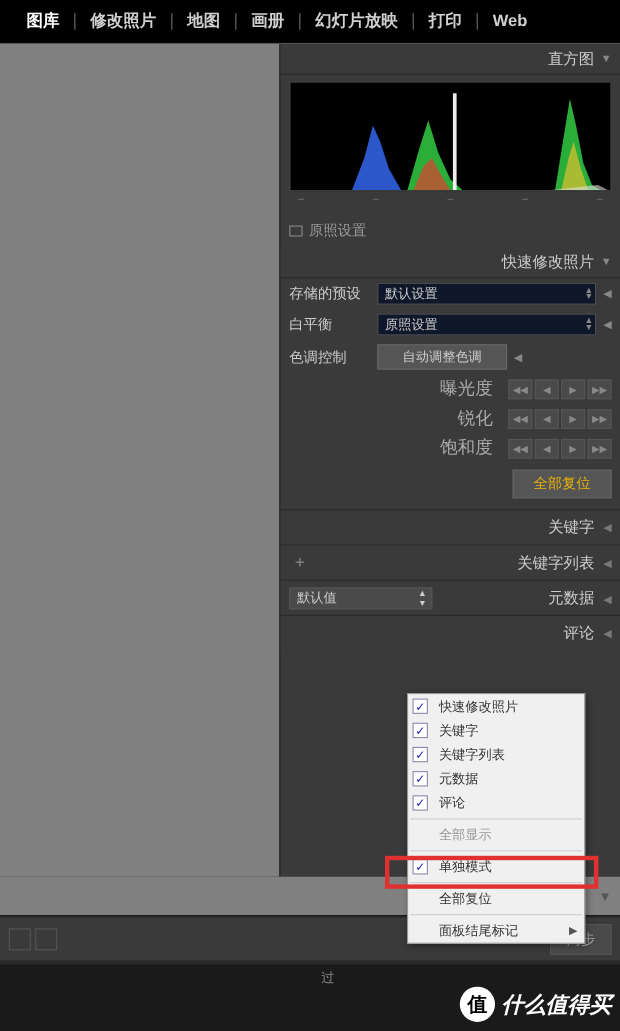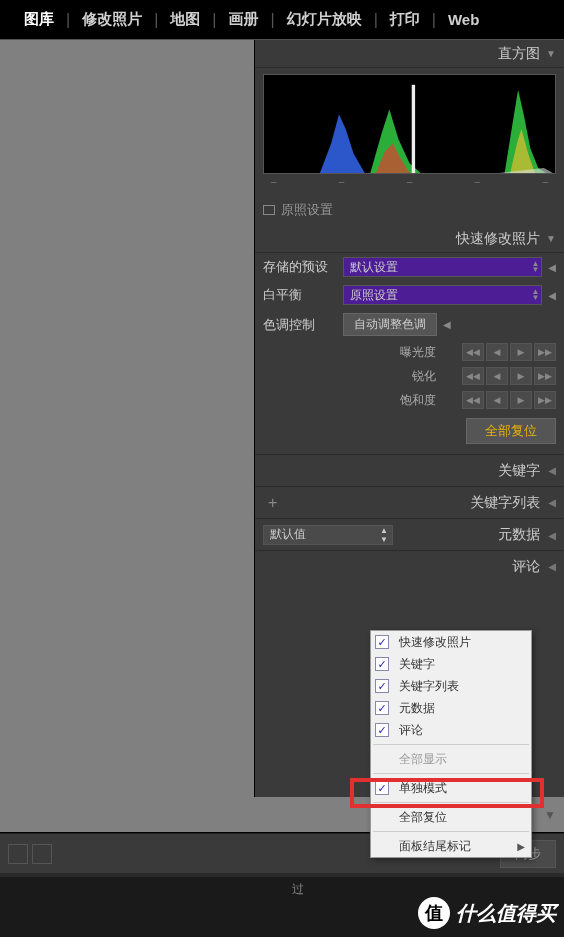--- a/index.html
+++ b/index.html
@@ -24,26 +24,26 @@
 .hist-box { padding: 6px 8px; }
 .hist { width: 100%; height: 100px; background: #000; border: 1px solid #555; position: relative; overflow: hidden; }
 .hist svg { width: 100%; height: 100%; }
 .hist-marks { display: flex; justify-content: space-between; padding: 2px 8px; color: #777; font-size: 10px; }
 .orig-row { display: flex; align-items: center; padding: 6px 8px; color: #999; font-size: 13px; }
 .orig-row .box { width: 12px; height: 10px; border: 1px solid #888; margin-right: 6px; }
 
 
 .row { display: flex; align-items: center; padding: 4px 8px; min-height: 28px; }
 .row-label { color: #ccc; font-size: 13px; width: 80px; }
-.select-ctl { flex: 1; background: #4c1d95; border: 1px solid #555; height: 20px; color: #ccc; font-size: 12px; display: flex; align-items: center; padding: 0 6px; position: relative; }
+.select-ctl { flex: 1; background: #0f172a; border: 1px solid #555; height: 20px; color: #ccc; font-size: 12px; display: flex; align-items: center; padding: 0 6px; position: relative; }
 .select-ctl .arrows { position: absolute; right: 2px; font-size: 8px; color: #888; line-height: 6px; }
 .tri-r { margin-left: 6px; color: #888; font-size: 10px; }
-.btn-auto { background: #555; border: 1px solid #666; color: #ccc; font-size: 12px; padding: 2px 10px; cursor: pointer; }
+.btn-auto { background: #555; border: 1px solid #666; color: #ccc; font-size: 12px; padding: 2px 22px; cursor: pointer; }
 .adj-row { display: flex; align-items: center; justify-content: flex-end; padding: 3px 8px; }
-.adj-label { color: #aaa; font-size: 12px; margin-right: 24px; }
+.adj-label { color: #aaa; font-size: 16px; margin-right: 12px; }
 .adj-btn { width: 22px; height: 18px; background: #4a4a4a; border: 1px solid #555; margin-left: 2px; color: #888; font-size: 9px; display: flex; align-items: center; justify-content: center; cursor: pointer; }
 .reset-row { display: flex; justify-content: flex-end; padding: 6px 8px 10px; }
 .reset-btn { background: #555; border: 1px solid #666; color: #eab308; font-size: 13px; padding: 3px 18px; cursor: pointer; }
 
 
 .collapsed-hdr { height: 32px; background: #3a3a3a; border-top: 1px solid #2a2a2a; display: flex; align-items: center; justify-content: flex-end; padding: 0 8px; color: #ccc; font-size: 14px; cursor: pointer; }
 .collapsed-hdr .tri { margin-left: 8px; font-size: 10px; color: #777; }
 .meta-select { width: 130px; background: #4a4a4a; border: 1px solid #555; height: 20px; color: #ccc; font-size: 12px; padding: 0 6px; position: relative; }
 
 

